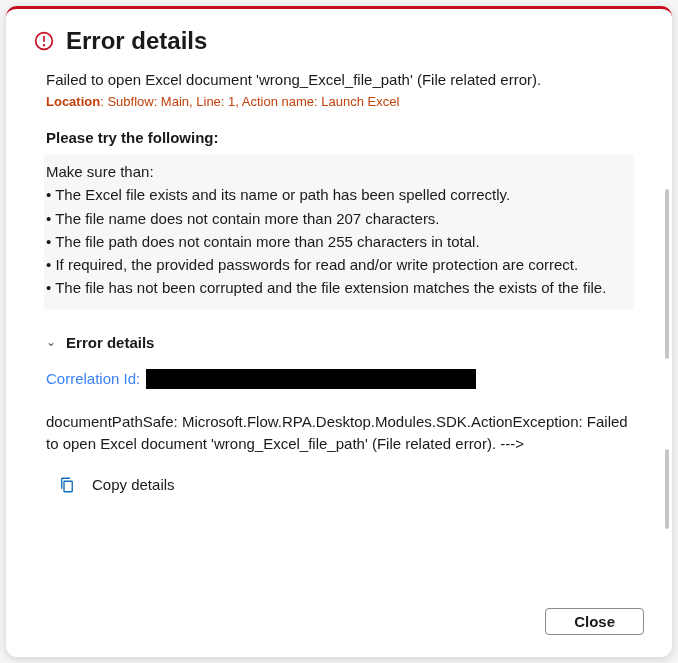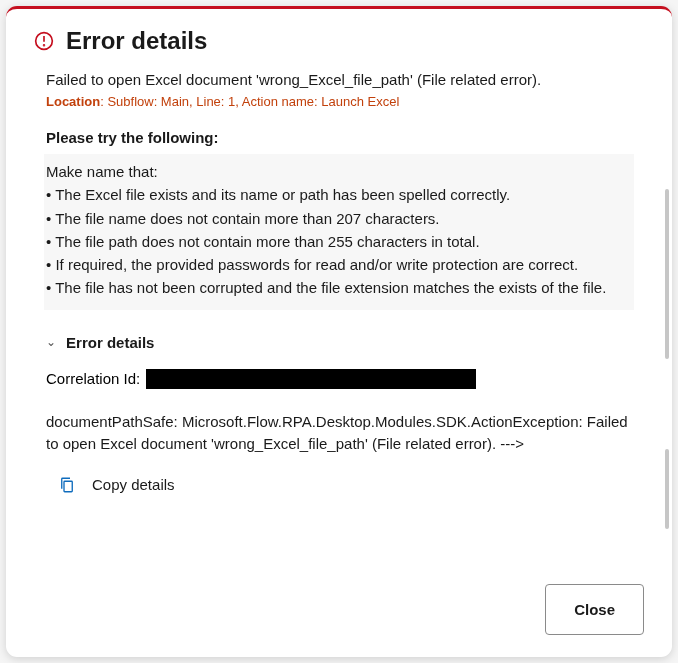--- a/index.html
+++ b/index.html
@@ -90,21 +90,21 @@
       font-size: 12px;
       color: #555;
     }
     .details-label {
       font-size: 15px;
       font-weight: 600;
       color: #1a1a1a;
     }
     .correlation-row {
       font-size: 15px;
-      color: #000000;
+      color: #3b82f6;
       margin-bottom: 22px;
       display: flex;
       align-items: center;
       gap: 6px;
     }
     .redact {
       display: inline-block;
       background: #000;
       width: 330px;
       height: 20px;
@@ -138,21 +138,21 @@
       padding: 12px 28px 22px 28px;
     }
     .close-btn {
       font-family: inherit;
       font-size: 15px;
       font-weight: 600;
       color: #1a1a1a;
       background: #ffffff;
       border: 1px solid #8a8a8a;
       border-radius: 4px;
-      padding: 16px 28px;
+      padding: 4px 28px;
       cursor: pointer;
     }
     .scroll-thumb {
       position: absolute;
       right: 3px;
       top: 180px;
       width: 4px;
       height: 170px;
       background: #c6c6c6;
       border-radius: 2px;
@@ -188,21 +188,21 @@
   <div class="dialog-body">
     <div class="error-summary">
       <div>Failed to open Excel document 'wrong_Excel_file_path' (File related error).</div>
       <div class="location-line">
         <span class="location-label">Location</span><span>: Subflow: Main, Line: 1, Action name: Launch Excel</span>
       </div>
     </div>
 
     <div class="suggestion-title">Please try the following:</div>
     <div class="suggestion-box">
-      <div>Make name that:</div>
+      <div>Make sure than:</div>
       <div>• The Excel file exists and its name or path has been spelled correctly.</div>
       <div>• The file name does not contain more than 207 characters.</div>
       <div>• The file path does not contain more than 255 characters in total.</div>
       <div>• If required, the provided passwords for read and/or write protection are correct.</div>
       <div>• The file has not been corrupted and the file extension matches the exists of the file.</div>
     </div>
 
     <div class="details-section">
       <div class="details-toggle">
         <span class="chevron">⌄</span>

